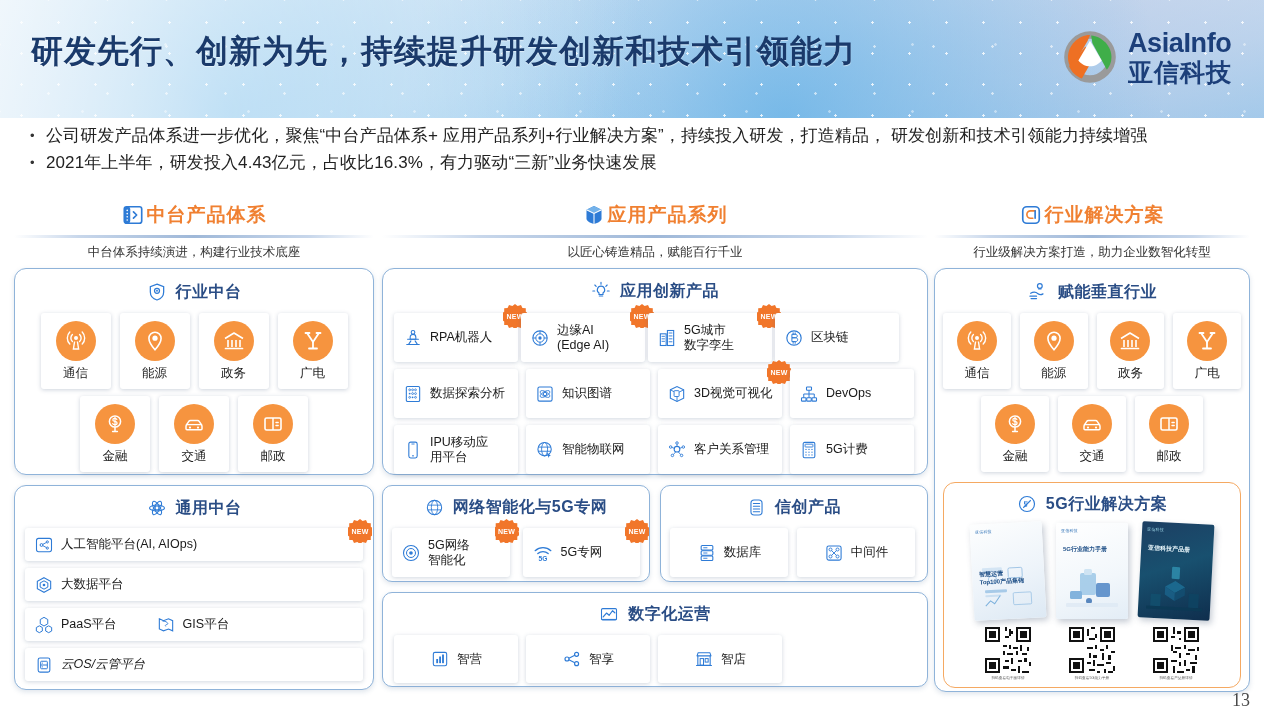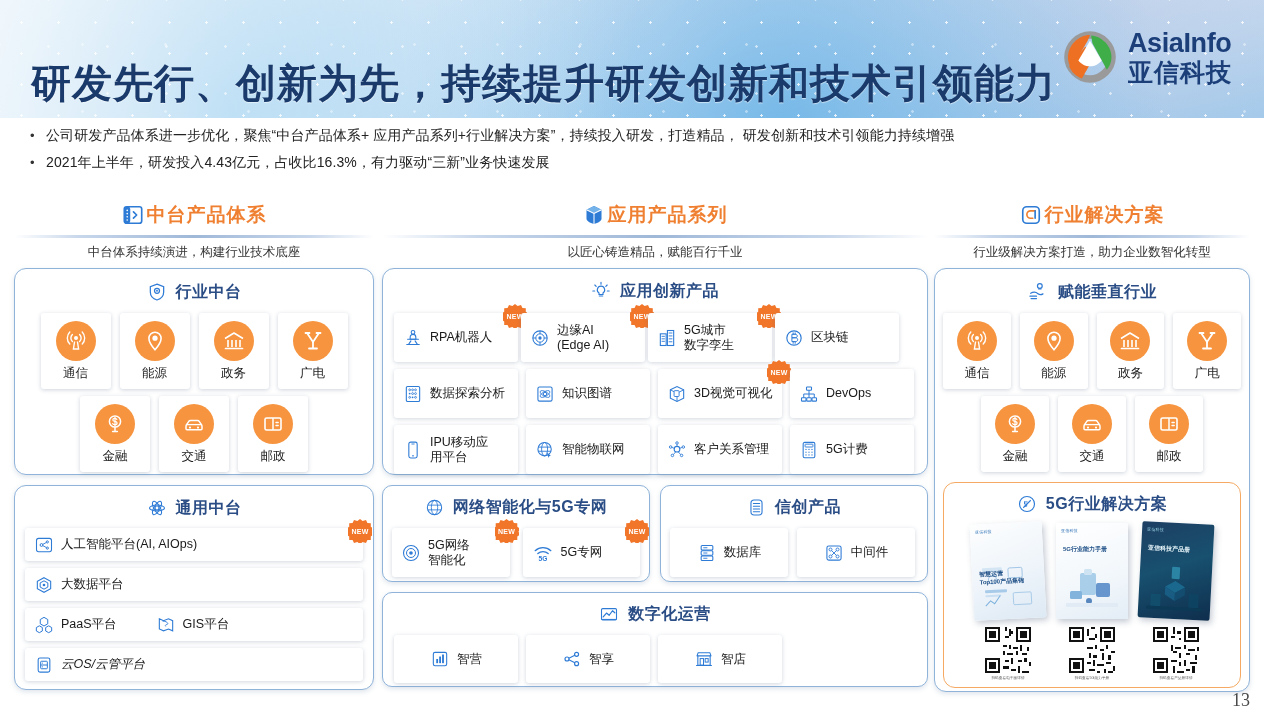--- a/index.html
+++ b/index.html
@@ -31,38 +31,38 @@
     background-position: 3px 7px, 19px 23px, 41px 11px;
     opacity:.85;
     pointer-events:none;
   }
   .header .mist {
     position:absolute; left:0; top:0; width:62%; height:100%;
     background:linear-gradient(100deg, rgba(255,255,255,.75) 0%, rgba(255,255,255,.35) 45%, rgba(255,255,255,0) 80%);
     pointer-events:none;
   }
   .header-title {
-    position:absolute; left:31px; top:56px;
-    font-size:40px; font-weight:bold; letter-spacing:1px;
+    position:absolute; left:31px; top:30px;
+    font-size:32px; font-weight:bold; letter-spacing:1px;
     color:#1a3a6b;
     text-shadow:0 1px 1px rgba(255,255,255,.55);
     white-space:nowrap;
   }
   
   .logo { position:absolute; right:32px; top:28px; display:flex; align-items:center; gap:9px; }
   .logo-mark { width:58px; height:58px; flex:0 0 58px; }
   .logo-text { display:flex; flex-direction:column; justify-content:center; line-height:1; }
   .logo-en { font-size:27px; font-weight:bold; color:#1c3f7a; letter-spacing:-.4px; }
   .logo-cn { font-size:25px; font-weight:bold; color:#1c3f7a; letter-spacing:1px; margin-top:3px; }
 
   
   .bullets { position:absolute; left:0; top:126px; width:1264px; padding-left:30px; }
   .bullet { display:flex; align-items:flex-start; margin-bottom:8px; }
   .bullet .dot { width:16px; flex:0 0 16px; color:#333; font-size:13px; line-height:19px; text-align:left;}
-  .bullet .btxt { font-size:14px; color:#222; line-height:19px; letter-spacing:.1px; }
+  .bullet .btxt { font-size:17px; color:#222; line-height:19px; letter-spacing:.1px; }
 
   
   .cols { position:absolute; left:0; top:200px; width:1264px; height:513px; }
   .col { position:absolute; top:0; }
   .col-left   { left:14px;  width:360px; }
   .col-mid    { left:382px; width:546px; }
   .col-right  { left:934px; width:316px; }
 
   .col-head { display:flex; align-items:center; justify-content:center; gap:3px; height:30px; }
   .col-head .ch-title { font-size:19px; font-weight:bold; color:#F08031; letter-spacing:1px; }

